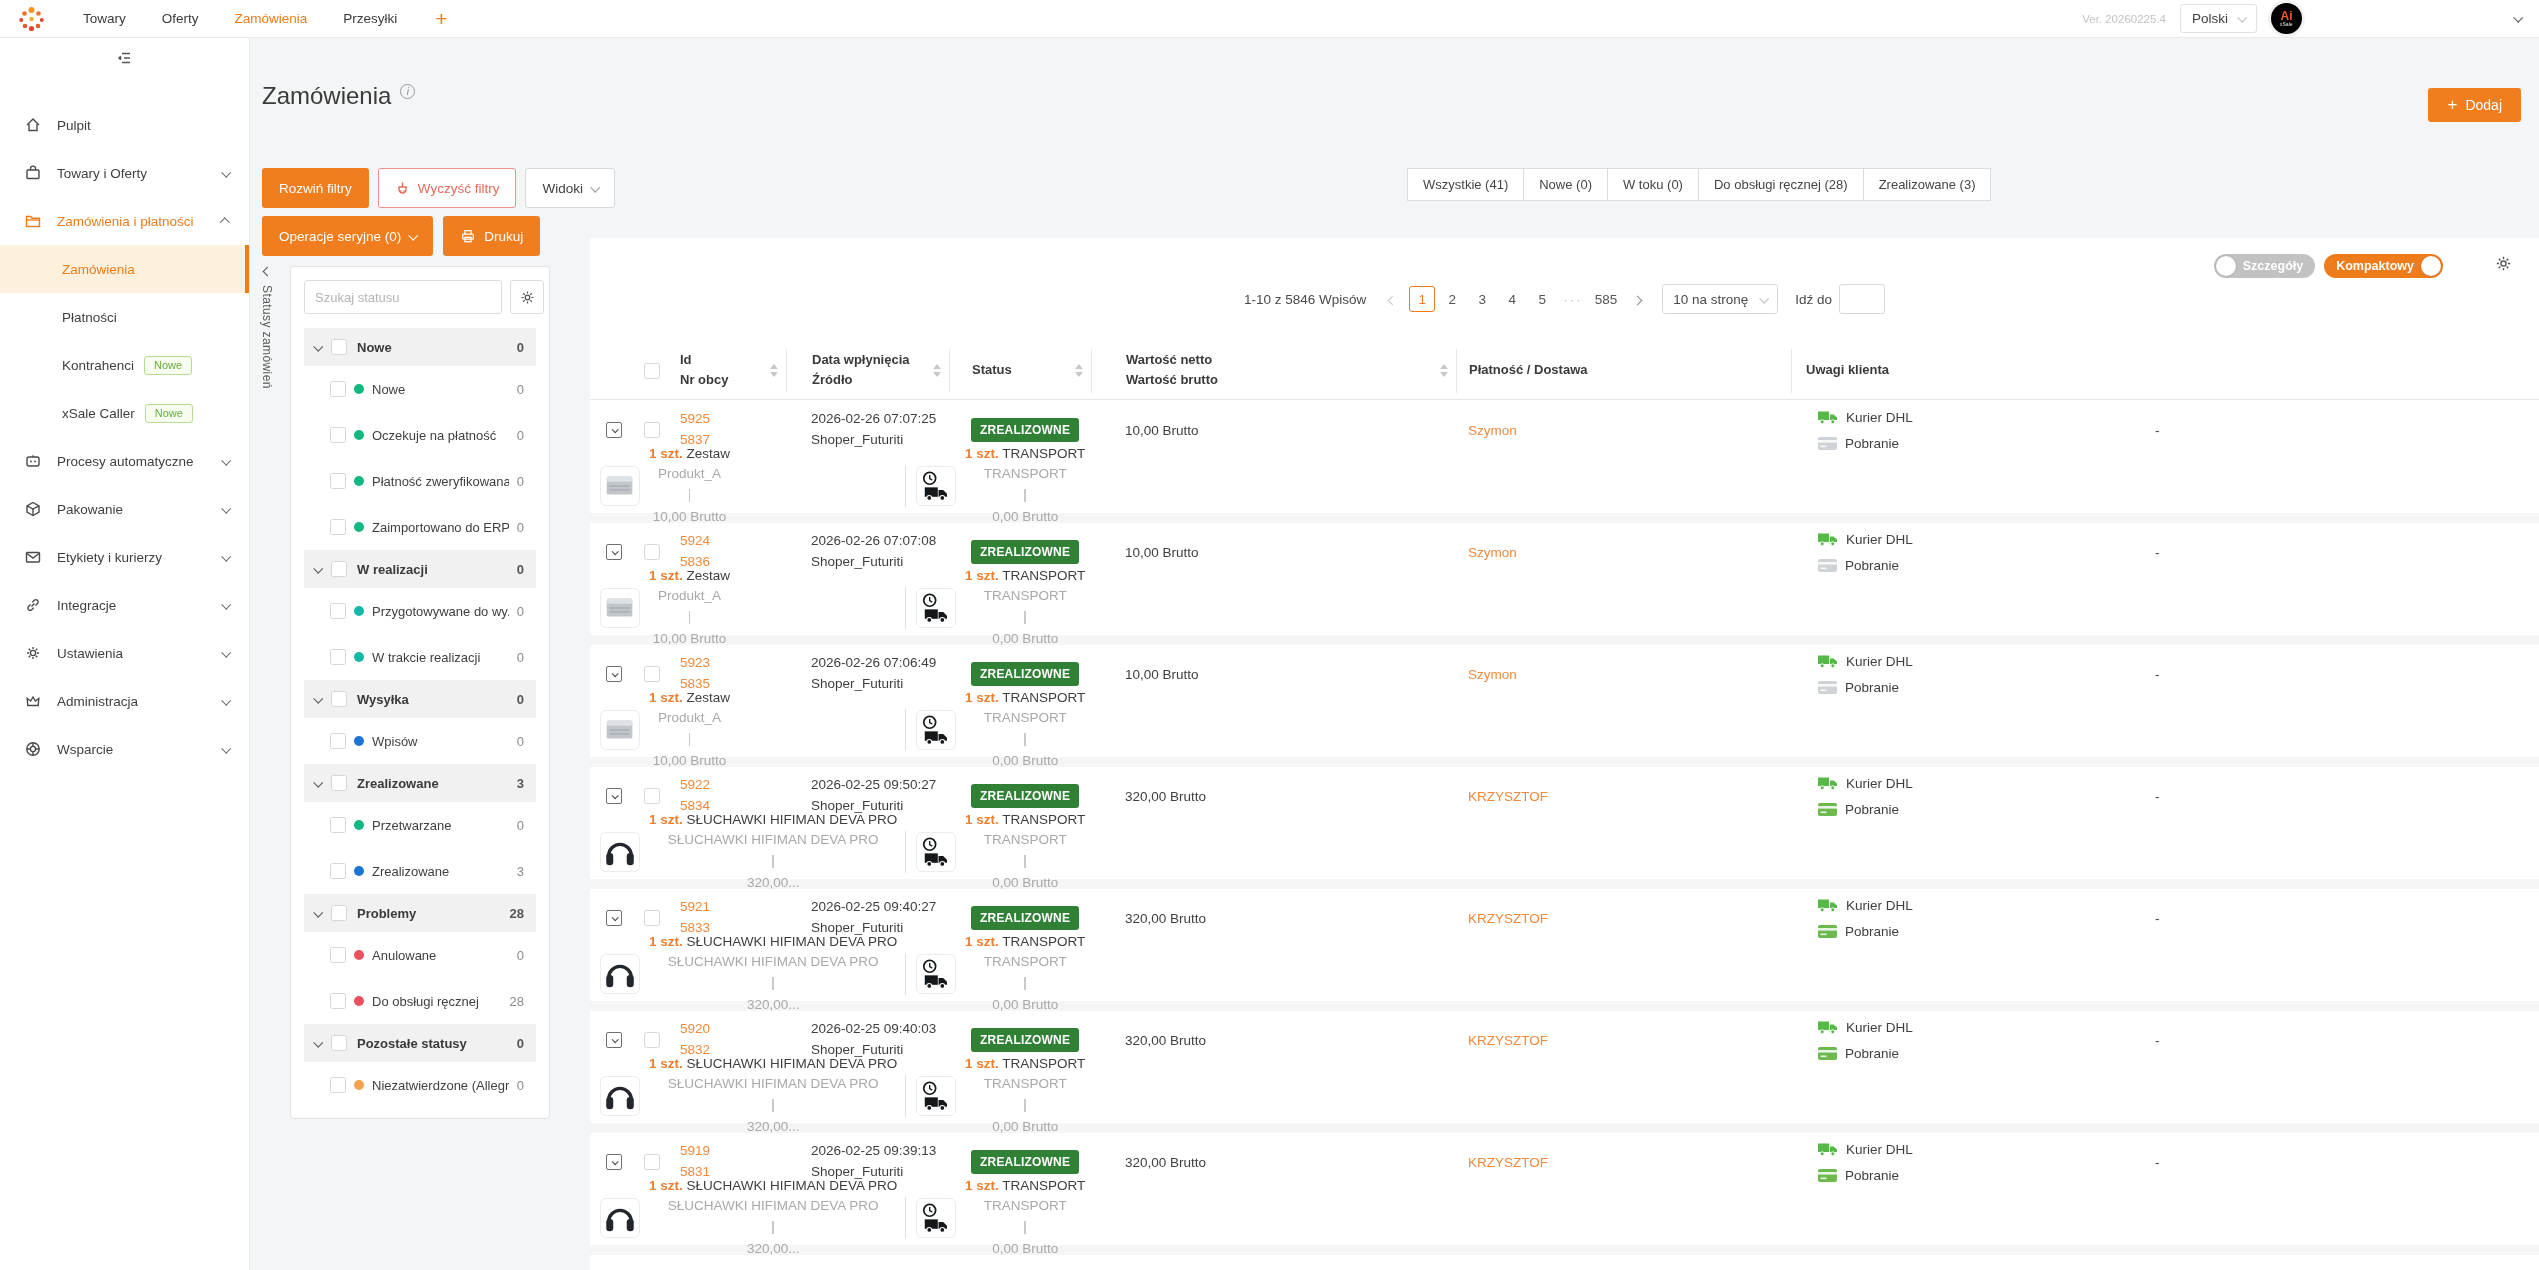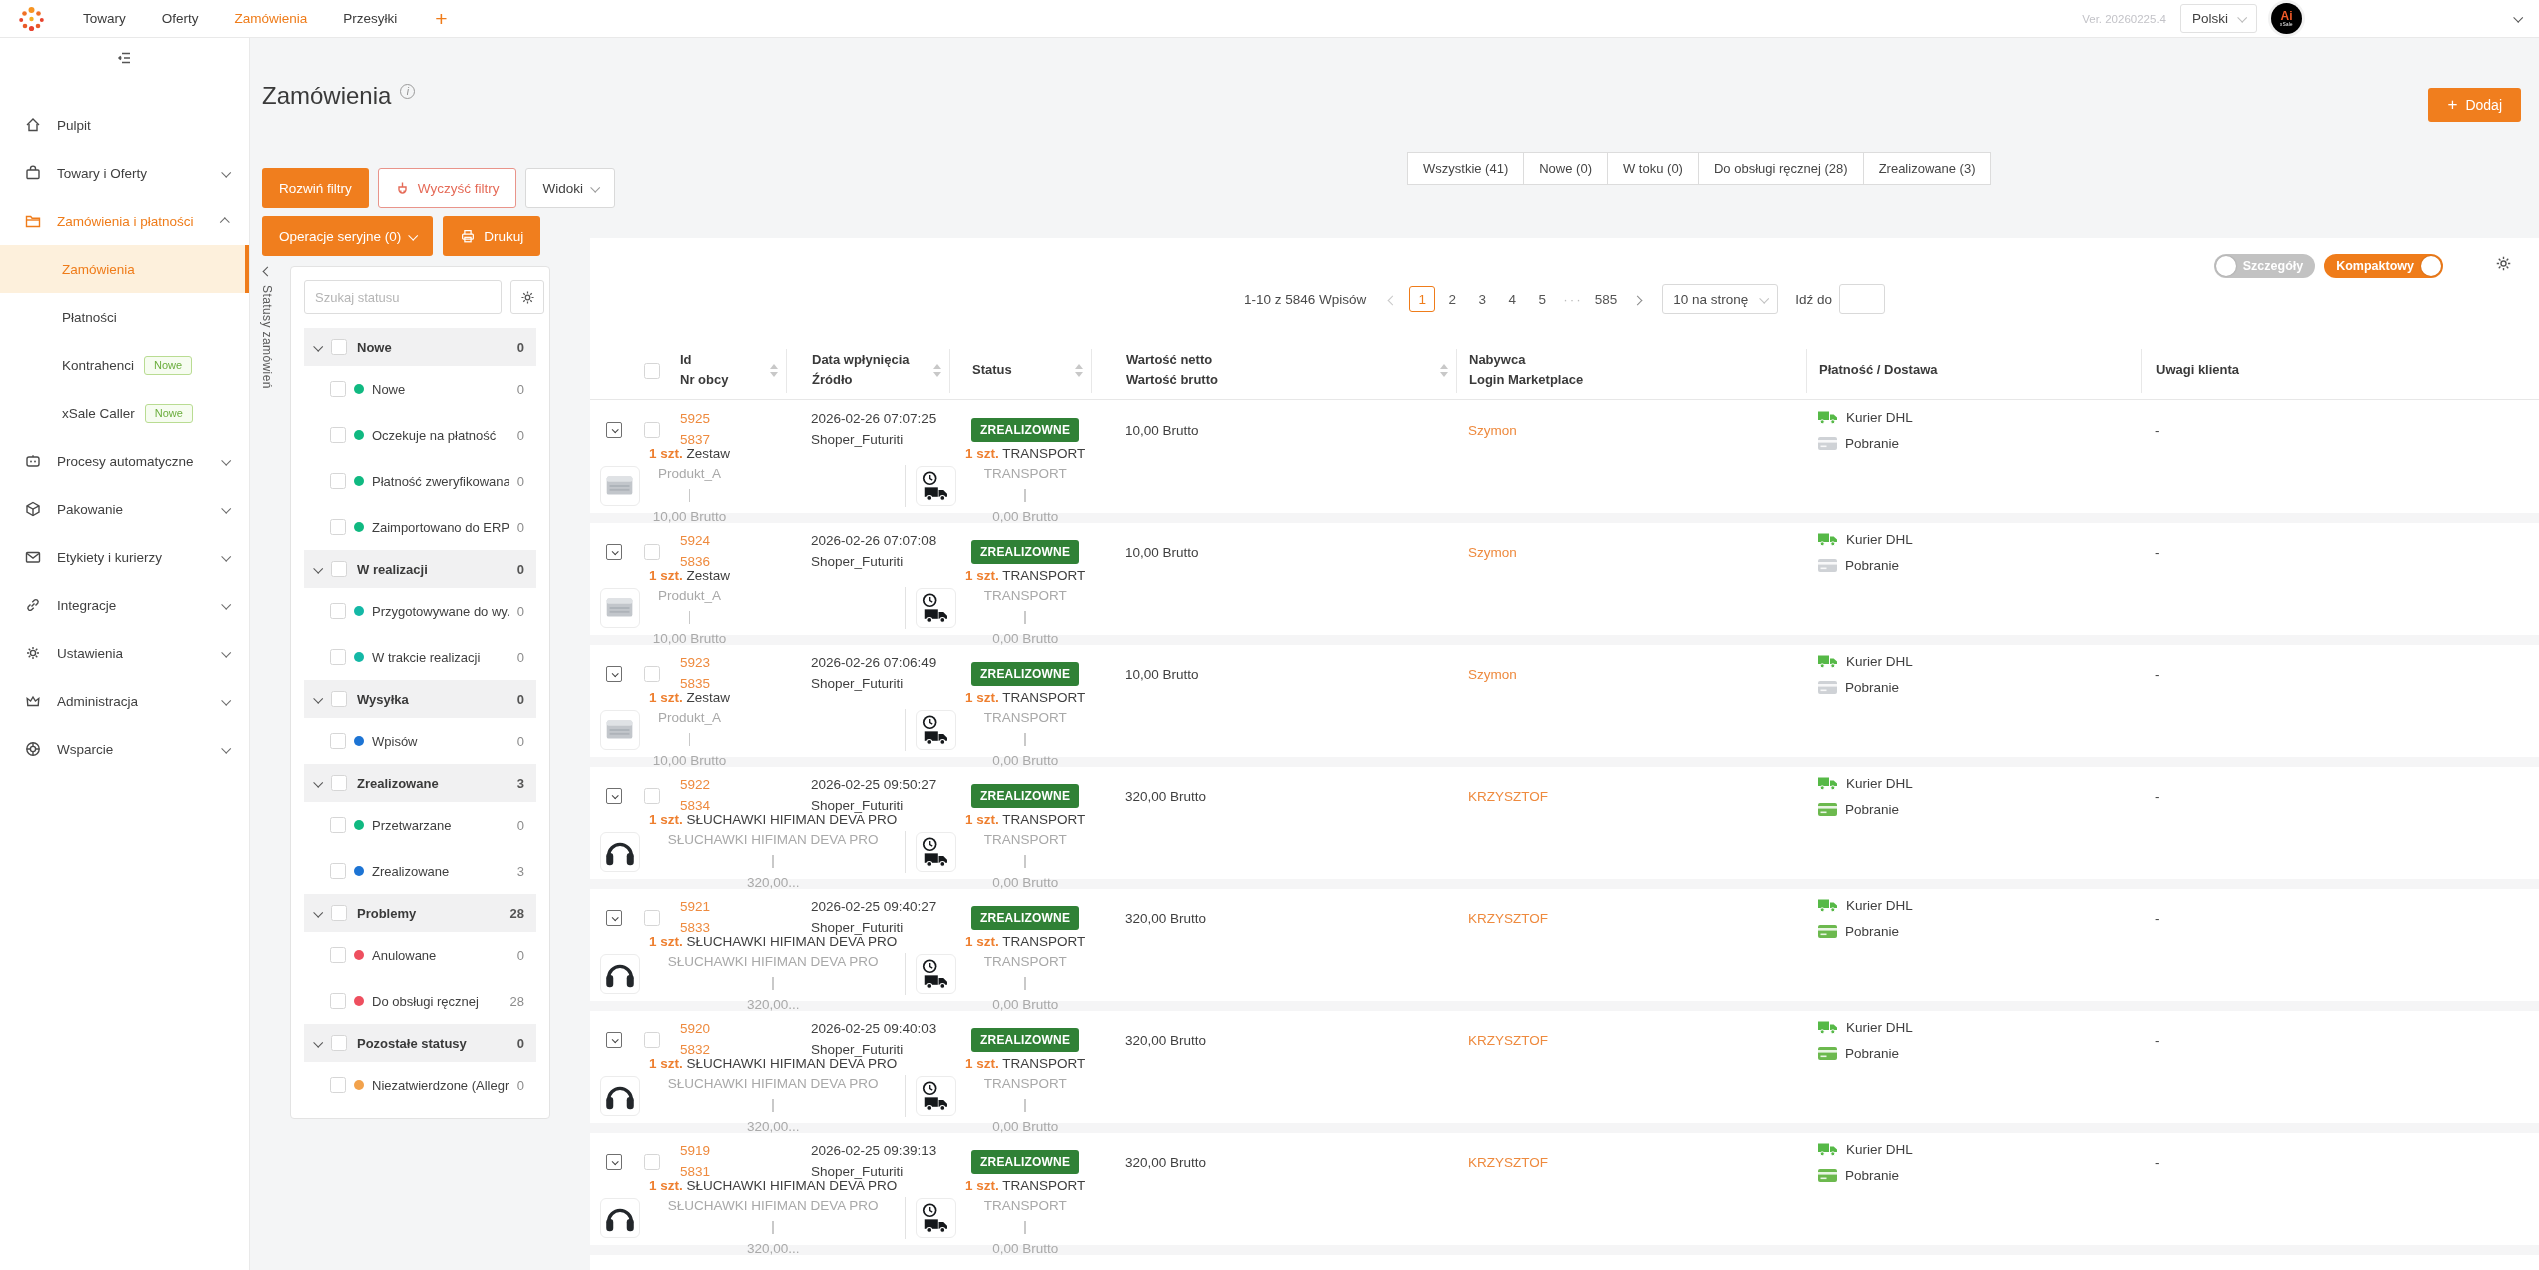--- a/index.html
+++ b/index.html
@@ -48,21 +48,21 @@
   .content { position:relative; flex:1; height:1232px; }
   .page-title { position:absolute; left:12px; top:44px; font-size:24px; color:#3a3a3a; display:flex; gap:9px; }
   .info-dot { width:15px; height:15px; border:1px solid #9a9a9a; color:#8a8a8a; border-radius:50%; font-size:10px; display:flex; align-items:center; justify-content:center; margin-top:2px; font-style:italic; }
   .btn { display:inline-flex; align-items:center; justify-content:center; gap:8px; border-radius:3px; height:40px; padding:0 16px; font-size:13.5px; cursor:pointer; border:1px solid transparent; white-space:nowrap; }
   .btn-orange { background:#f07e1e; color:#fff; }
   .btn-outline-red { background:#fff; color:#e56a57; border-color:#e9948a; }
   .btn-outline-gray { background:#fff; color:#3f3f3f; border-color:#d9d9d9; }
   .btn-add { position:absolute; right:18px; top:50px; height:34px; padding:0 18px; font-size:14px; }
   .filters-row { position:absolute; left:12px; top:130px; display:flex; gap:9px; }
   .ops-row { position:absolute; left:12px; top:178px; display:flex; gap:10px; }
-  .tabs { position:absolute; left:1157px; top:114px; display:flex; }
+  .tabs { position:absolute; left:1157px; top:130px; display:flex; }
   .tab { height:33px; background:#fff; border:1px solid #dcdcdc; display:flex; align-items:center; padding:0 15px; color:#454545; cursor:pointer; font-size:13px; white-space:nowrap; }
   .tab + .tab { border-left:none; }
 
   
   .vtab { position:absolute; left:10px; top:230px; display:flex; flex-direction:column; align-items:center; gap:10px; color:#555; }
   .vtab .vtxt { writing-mode:vertical-rl; font-size:12px; color:#5a5a5a; letter-spacing:.4px; }
   .status-card { position:absolute; left:40px; top:228px; width:260px; background:#fff; border:1px solid #e3e3e3; border-radius:4px; padding:13px 13px 10px; }
   .search-row { display:flex; gap:8px; margin-bottom:14px; }
   .search-input { flex:1; height:34px; border:1px solid #ddd; border-radius:3px; padding:0 10px; font-size:13px; font-family:inherit; color:#3f3f3f; }
   .search-input::placeholder { color:#b5b5b5; }
@@ -604,26 +604,20 @@
         <div class="hcell c-value hsep">
           <div class="htxt">
               <span>Wartość netto</span>
               <span>Wartość brutto</span>
             </div>
           <span class="sort">
               <i class="up"></i>
               <i class="dn"></i>
             </span>
         </div>
-        <div class="hcell c-buyer hsep">
-          <div class="htxt">
-              <span>Nabywca</span>
-              <span>Login Marketplace</span>
-            </div>
-        </div>
         <div class="hcell c-pay hsep">
           <div class="htxt">
               <span>Płatność / Dostawa</span>
             </div>
         </div>
         <div class="hcell c-notes hsep">
           <div class="htxt">
               <span>Uwagi klienta</span>
             </div>
         </div>

